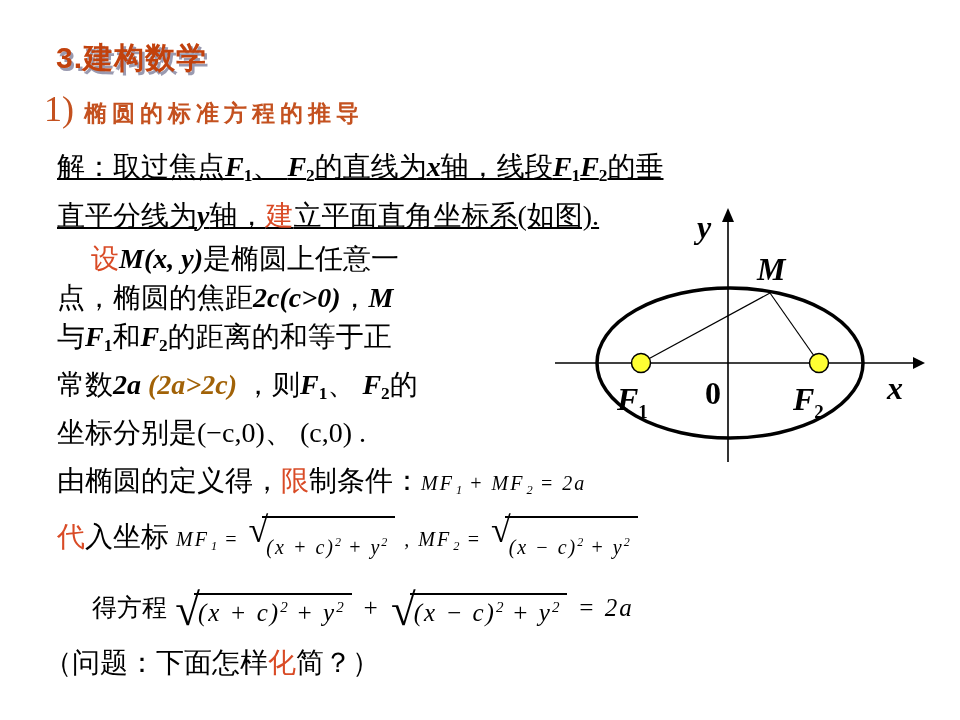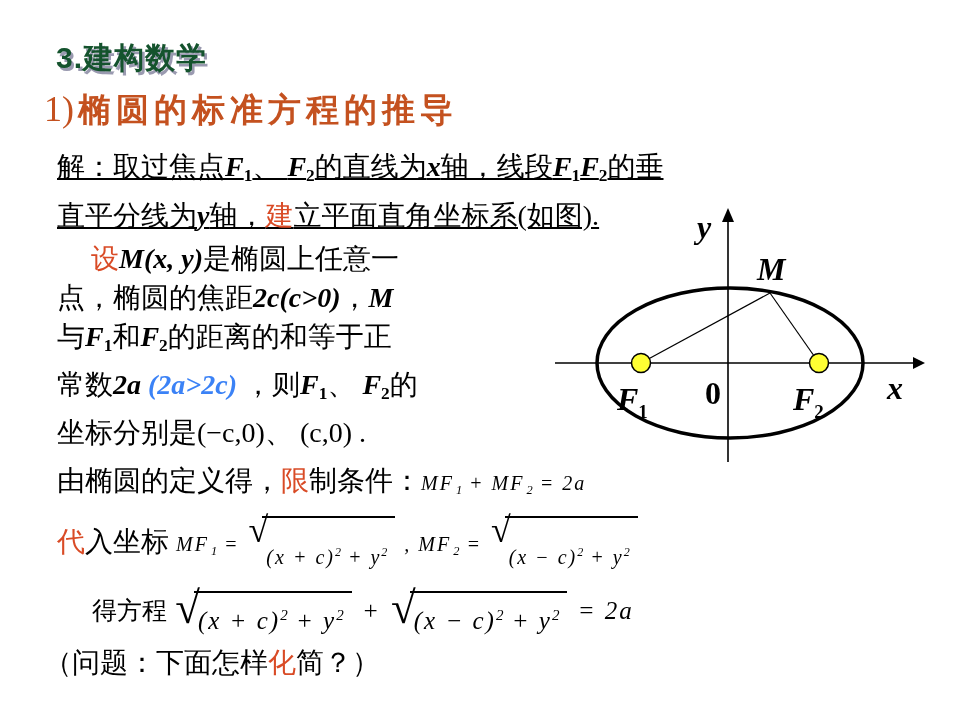--- a/index.html
+++ b/index.html
@@ -3,50 +3,50 @@
 <meta charset="utf-8">
 <style>
   html,body{margin:0;padding:0;}
   body{
     width:960px;height:720px;position:relative;background:#ffffff;overflow:hidden;
     font-family:"Liberation Serif","DejaVu Serif",serif;color:#000;
   }
   .abs{position:absolute;}
   
   .title{
-    left:56px;top:38px;font-size:30px;font-weight:bold;color:#14532d;
+    left:56px;top:38px;font-size:30px;font-weight:bold;color:#c2410c;
     text-shadow:2.5px 2.5px 0 #9a9ab0;letter-spacing:1px;
     font-family:"Liberation Sans","DejaVu Sans",sans-serif;
   }
   
   .subtitle{left:44px;top:88px;color:#c4511f;white-space:nowrap;}
   .subtitle .num{font-size:36px;font-weight:400;margin-right:4px;}
-  .subtitle .stxt{font-size:33px;font-weight:bold;letter-spacing:5px;}
+  .subtitle .stxt{font-size:23px;font-weight:bold;letter-spacing:5px;margin-left:6px;}
   
   .body-txt{font-size:28px;line-height:40px;}
   .para1{left:57px;top:147px;width:790px;text-decoration:underline;}
   .para2{left:57px;top:239px;width:500px;line-height:39px;}
   .indent{display:inline-block;width:34px;}
   .def-line{left:57px;top:461px;white-space:nowrap;}
   .sub-line{left:57px;top:516px;white-space:nowrap;}
   .eq-line{left:60px;top:591px;white-space:nowrap;font-size:25px;margin-left:32px;}
   .q-line{left:44px;top:643px;}
   
   .bi{font-weight:bold;font-style:italic;}
   .b{font-weight:normal;}
   .red{color:#d94b26;}
-  .bred{color:#3b82f6;font-weight:bold;font-style:italic;}
+  .bred{color:#a16207;font-weight:bold;font-style:italic;}
   .fsub{font-size:0.62em;font-weight:bold;vertical-align:-0.28em;}
   
   .math{font-style:italic;font-size:20px;letter-spacing:2px;}
   .math .msub{font-size:0.62em;font-style:italic;vertical-align:-0.3em;margin-left:2px;letter-spacing:0;}
   .math sup{font-size:0.6em;letter-spacing:0;}
   .sqrt{display:inline-flex;align-items:flex-start;vertical-align:middle;margin:0 2px;}
   .rad{font-size:1.8em;line-height:0.78;font-style:normal;margin-right:-6px;letter-spacing:0;}
-  .vinc{border-top:2px solid #000;padding:14px 8px 0 4px;display:inline-block;}
+  .vinc{border-top:2px solid #000;padding:4px 8px 0 4px;display:inline-block;}
   .eq-line .math{font-size:25px;}
   
   svg.diagram{position:absolute;left:545px;top:198px;}
   svg text{font-family:"Liberation Serif","DejaVu Serif",serif;}
 </style>
 </head>
 <body>
 
 <div class="abs title">3.建构数学</div>
 

